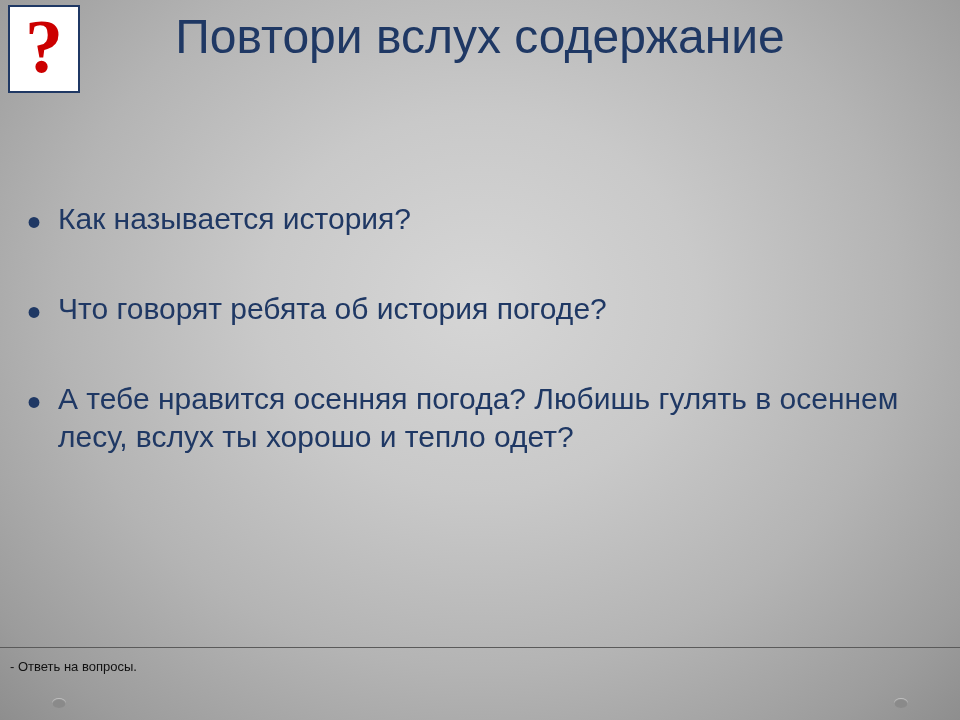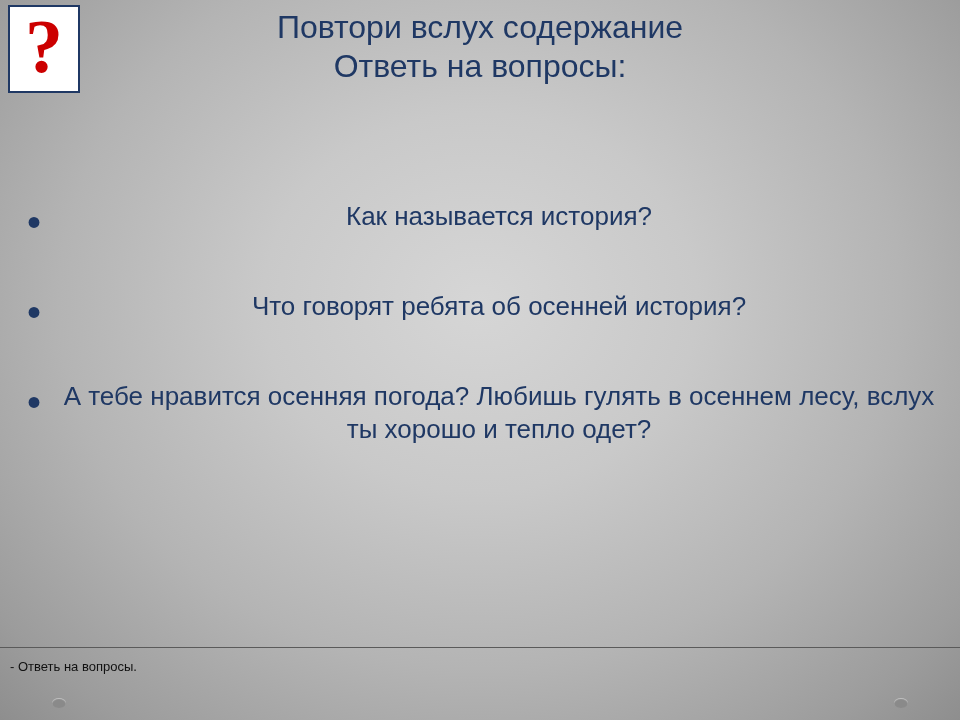--- a/index.html
+++ b/index.html
@@ -47,21 +47,21 @@
   }
 
   
   .title {
     position: absolute;
     left: 120px;
     top: 8px;
     width: 720px;
     text-align: center;
     color: #1f3864;
-    font-size: 32px;
+    font-size: 48px;
     line-height: 1.22;
     font-weight: normal;
   }
   .title-line { display: block; }
 
   
   .bullets {
     position: absolute;
     left: 10px;
     top: 200px;
@@ -77,24 +77,23 @@
   .bullet-marker {
     width: 48px;
     flex: 0 0 48px;
     text-align: center;
     font-size: 40px;
     line-height: 44px;
     color: #1f3864;
   }
   .bullet-text {
     flex: 1;
-    font-size: 26px;
+    font-size: 30px;
     line-height: 1.28;
     color: #1f3864;
-    text-align: center;
   }
 
   
   .footer-rule {
     position: absolute;
     left: 0;
     right: 0;
     bottom: 72px;
     height: 1px;
     background: #5a5a5a;
@@ -124,33 +123,32 @@
 <body>
 
 <div class="slide">
 
   <div class="logo">
     <span class="logo-glyph">?</span>
   </div>
 
   <div class="title">
     <span class="title-line">Повтори вслух содержание</span>
-    <span class="title-line">Ответь на вопросы:</span>
   </div>
 
   <div class="bullets">
 
     <div class="bullet">
       <span class="bullet-marker">•</span>
       <span class="bullet-text">Как называется история?</span>
     </div>
 
     <div class="bullet">
       <span class="bullet-marker">•</span>
-      <span class="bullet-text">Что говорят ребята об осенней история?</span>
+      <span class="bullet-text">Что говорят ребята об история погоде?</span>
     </div>
 
     <div class="bullet">
       <span class="bullet-marker">•</span>
       <span class="bullet-text">А тебе нравится осенняя погода? Любишь гулять в осеннем лесу, вслух ты хорошо и тепло одет?</span>
     </div>
 
   </div>
 
   <div class="footer-rule"></div>

